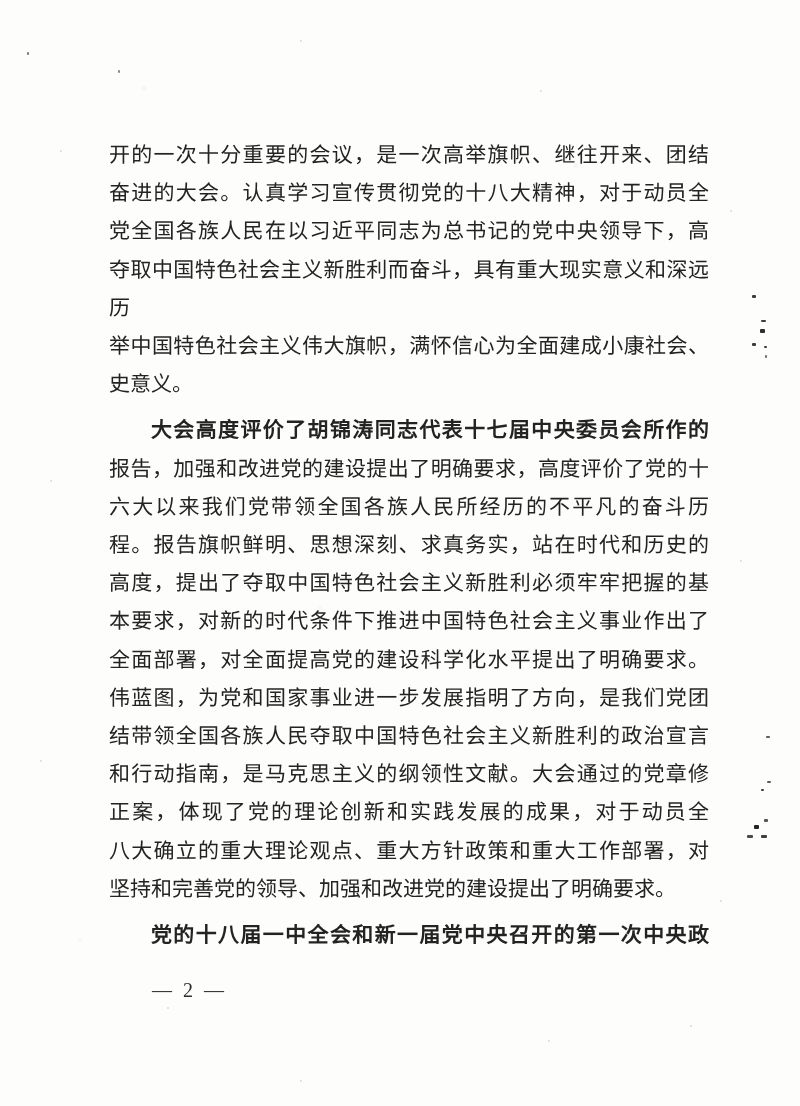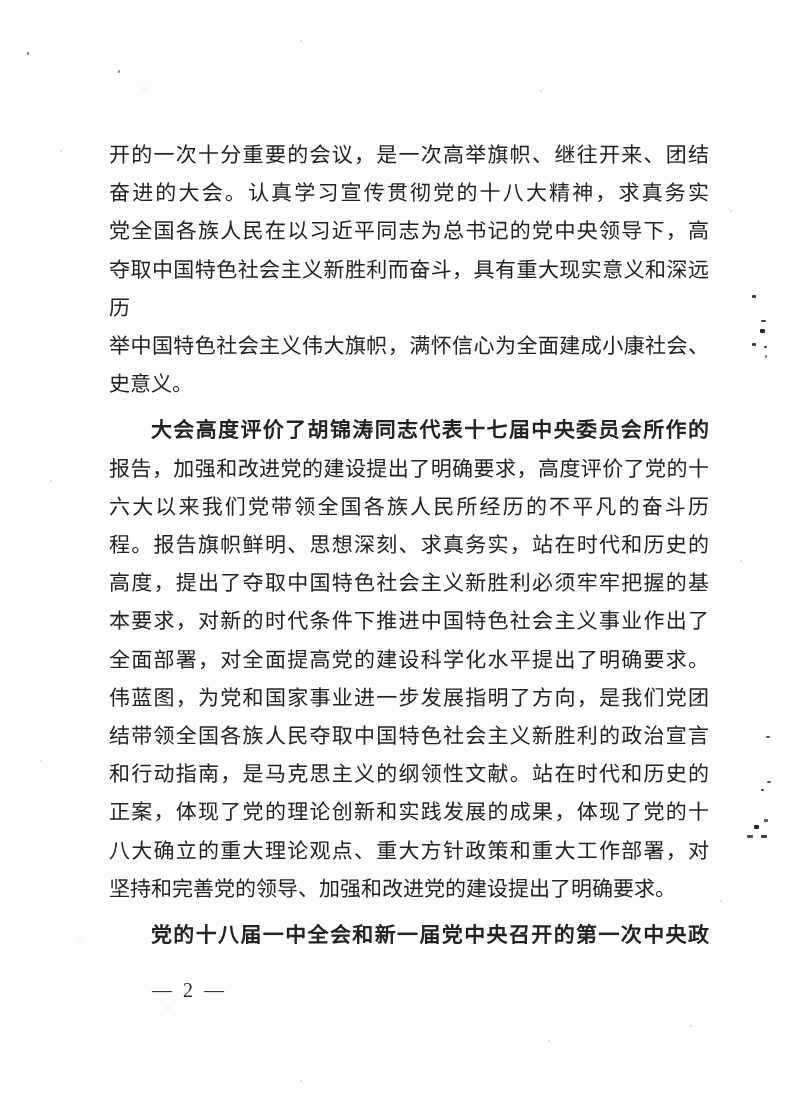--- a/index.html
+++ b/index.html
@@ -64,38 +64,38 @@
   }
 </style>
 </head>
 <body>
 
 <div class="page">
 
   <div class="document-body">
       <div class="para">
         <div class="line">开的一次十分重要的会议，是一次高举旗帜、继往开来、团结</div>
-        <div class="line">奋进的大会。认真学习宣传贯彻党的十八大精神，求真务实</div>
+        <div class="line">奋进的大会。认真学习宣传贯彻党的十八大精神，对于动员全</div>
         <div class="line">党全国各族人民在以习近平同志为总书记的党中央领导下，高</div>
         <div class="line">夺取中国特色社会主义新胜利而奋斗，具有重大现实意义和深远历</div>
         <div class="line">举中国特色社会主义伟大旗帜，满怀信心为全面建成小康社会、</div>
         <div class="line para-last">史意义。</div>
       </div>
       <div class="para">
         <div class="line indent">大会高度评价了胡锦涛同志代表十七届中央委员会所作的</div>
         <div class="line">报告，加强和改进党的建设提出了明确要求，高度评价了党的十</div>
         <div class="line">六大以来我们党带领全国各族人民所经历的不平凡的奋斗历</div>
         <div class="line">程。报告旗帜鲜明、思想深刻、求真务实，站在时代和历史的</div>
         <div class="line">高度，提出了夺取中国特色社会主义新胜利必须牢牢把握的基</div>
         <div class="line">本要求，对新的时代条件下推进中国特色社会主义事业作出了</div>
         <div class="line">全面部署，对全面提高党的建设科学化水平提出了明确要求。</div>
         <div class="line">伟蓝图，为党和国家事业进一步发展指明了方向，是我们党团</div>
         <div class="line">结带领全国各族人民夺取中国特色社会主义新胜利的政治宣言</div>
-        <div class="line">和行动指南，是马克思主义的纲领性文献。站在时代和历史的</div>
-        <div class="line">正案，体现了党的理论创新和实践发展的成果，体现了党的十</div>
+        <div class="line">和行动指南，是马克思主义的纲领性文献。大会通过的党章修</div>
+        <div class="line">正案，体现了党的理论创新和实践发展的成果，对于动员全</div>
         <div class="line">八大确立的重大理论观点、重大方针政策和重大工作部署，对</div>
         <div class="line para-last">坚持和完善党的领导、加强和改进党的建设提出了明确要求。</div>
       </div>
       <div class="para">
         <div class="line indent">党的十八届一中全会和新一届党中央召开的第一次中央政</div>
       </div>
     </div>
 
   <div class="page-footer">— 2 —</div>
 

